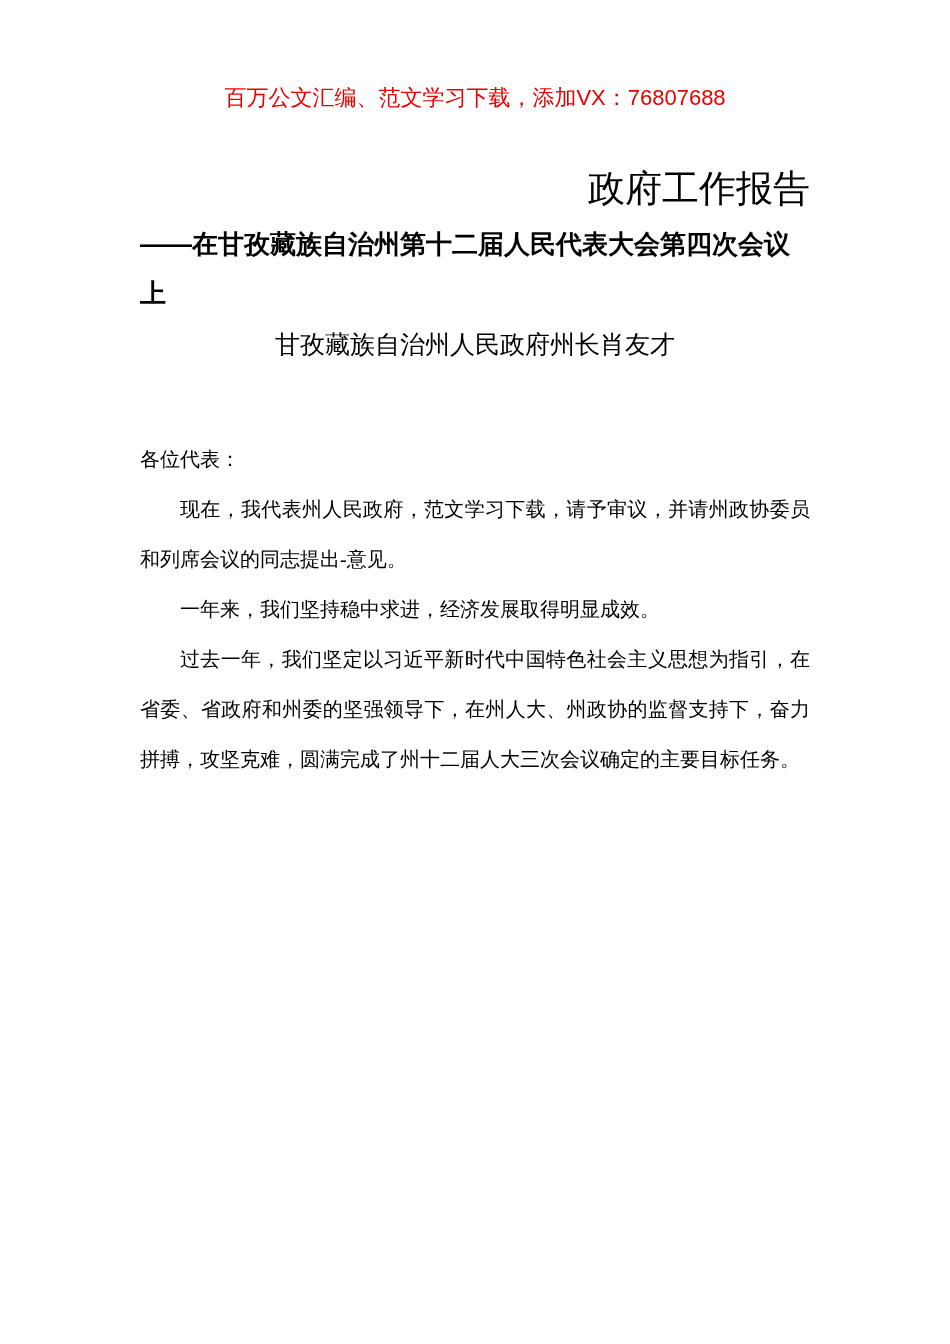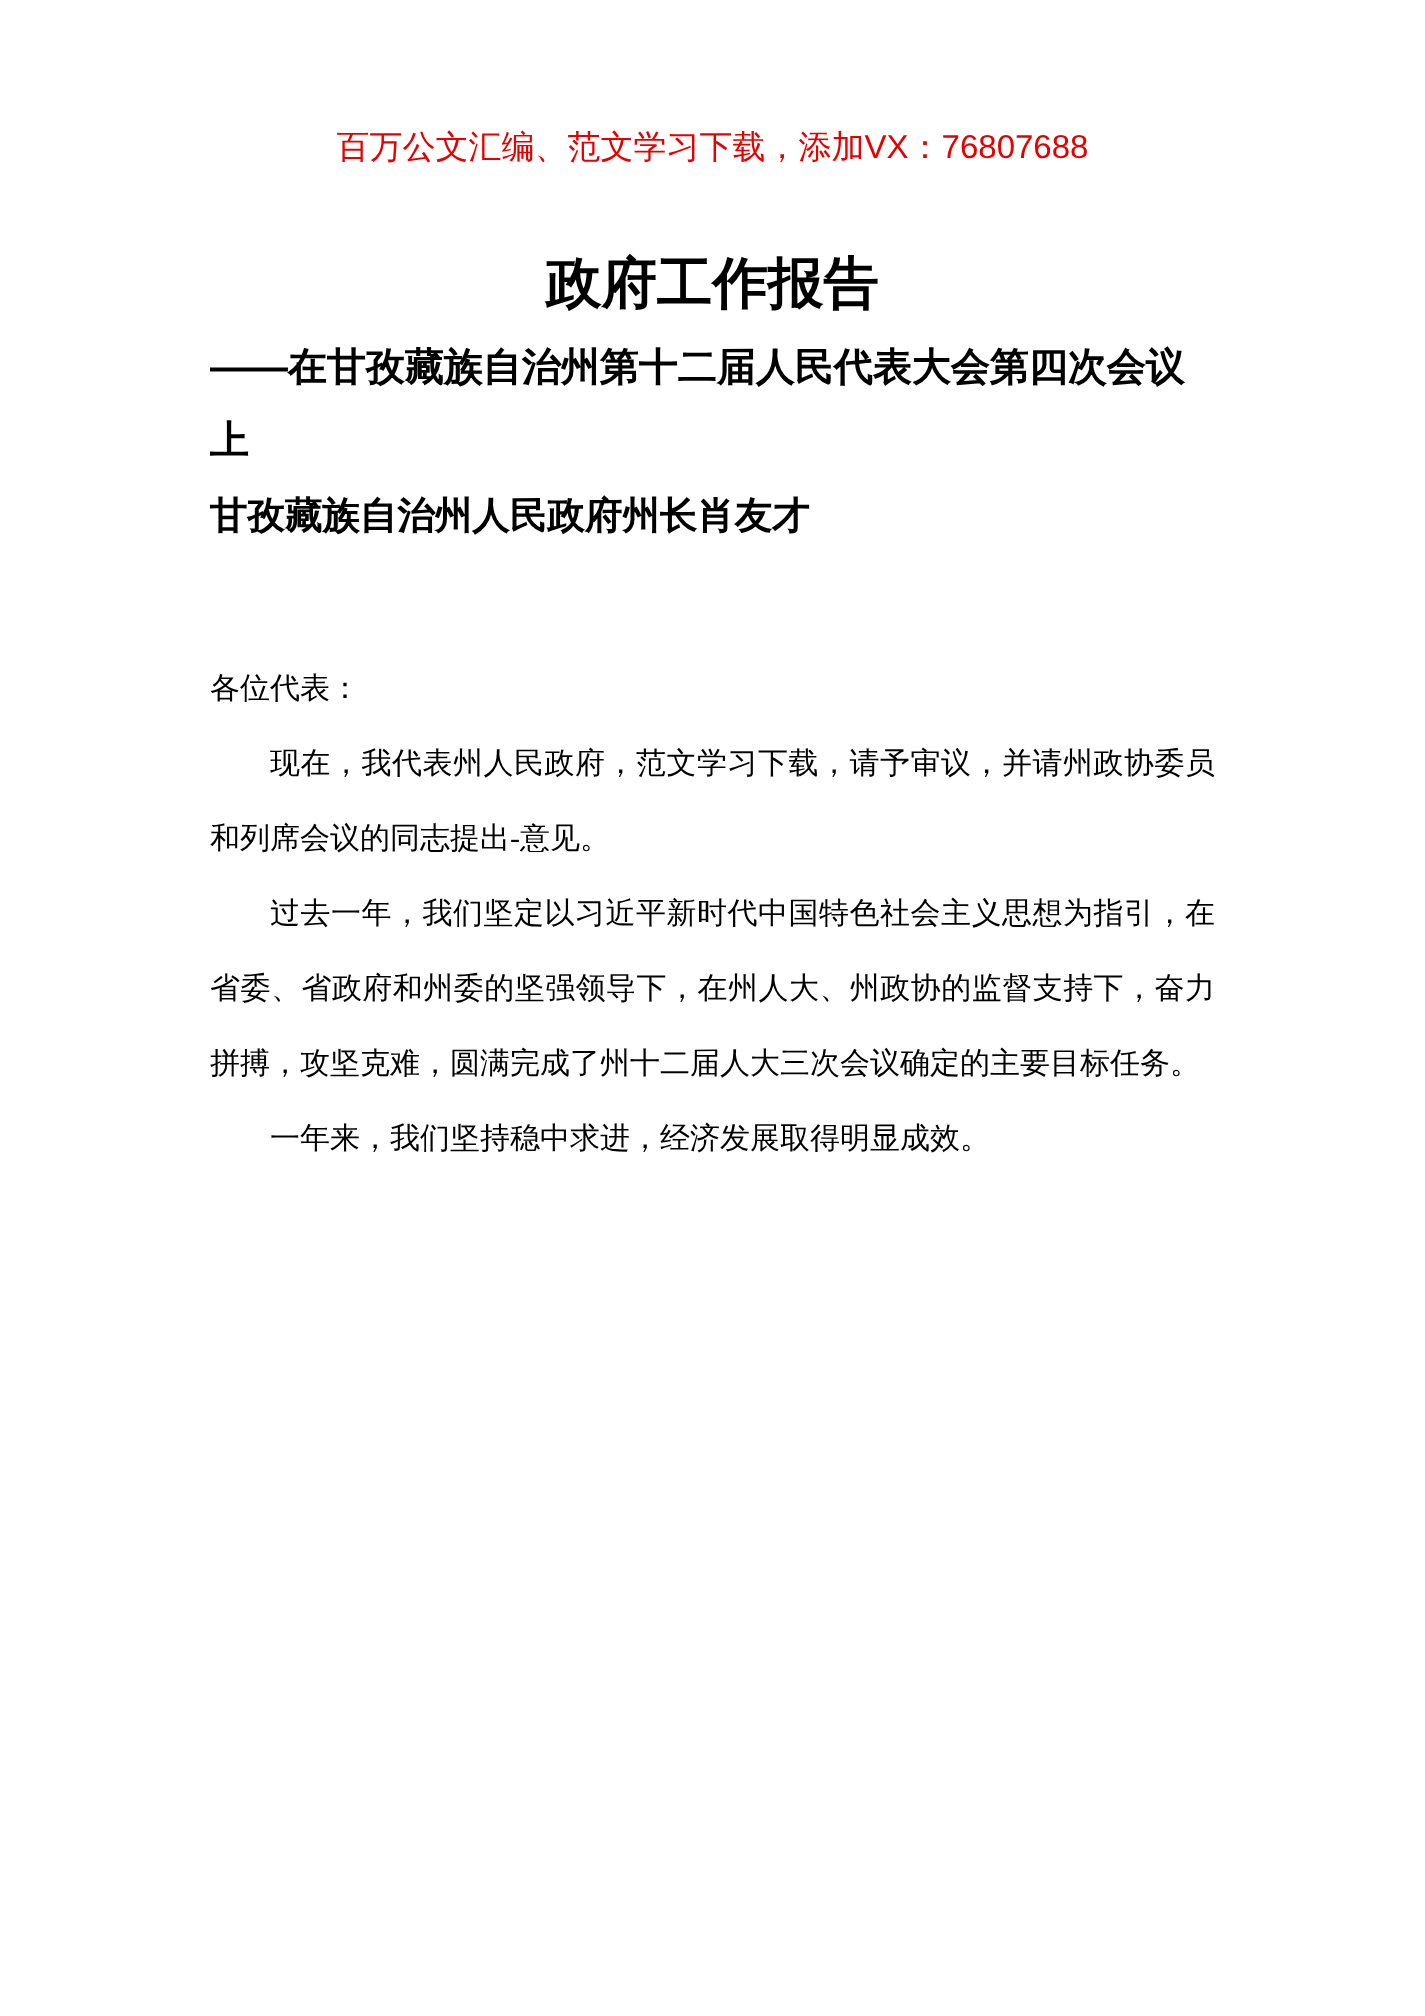--- a/index.html
+++ b/index.html
@@ -20,39 +20,39 @@
     font-size: 22px;
     line-height: 28px;
     color: #e60000;
     text-align: center;
     margin: 0 0 54px 0;
     font-weight: 400;
   }
   .doc-title {
     font-family: "Liberation Sans", "DejaVu Sans", sans-serif;
     font-size: 37px;
-    font-weight: 700;
-    text-align: center;
+    font-weight: 400;
+    text-align: right;
     line-height: 1.25;
     margin: 0 0 8px 0;
   }
   .doc-subtitle {
     font-family: "Liberation Sans", "DejaVu Sans", sans-serif;
     font-size: 26px;
     font-weight: 700;
     text-align: left;
     line-height: 49px;
     white-space: pre-line;
     margin: 0;
   }
   .doc-author {
     font-family: "Liberation Sans", "DejaVu Sans", sans-serif;
     font-size: 25px;
-    font-weight: 700;
-    text-align: left;
+    font-weight: 400;
+    text-align: center;
     line-height: 40px;
     margin: 6px 0 0 0;
   }
   .doc-body {
     margin-top: 70px;
     font-size: 20px;
     line-height: 50px;
     text-align: justify;
   }
   .doc-body p { margin: 0; }
@@ -68,17 +68,17 @@
   <h1 class="doc-title">政府工作报告</h1>
 
   <div class="doc-subtitle">——在甘孜藏族自治州第十二届人民代表大会第四次会议
 上</div>
 
   <div class="doc-author">甘孜藏族自治州人民政府州长肖友才</div>
 
   <div class="doc-body">
     <p>各位代表：</p>
     <p class="indent">现在，我代表州人民政府，范文学习下载，请予审议，并请州政协委员和列席会议的同志提出-意见。</p>
+    <p class="indent">一年来，我们坚持稳中求进，经济发展取得明显成效。</p>
     <p class="indent">过去一年，我们坚定以习近平新时代中国特色社会主义思想为指引，在省委、省政府和州委的坚强领导下，在州人大、州政协的监督支持下，奋力拼搏，攻坚克难，圆满完成了州十二届人大三次会议确定的主要目标任务。</p>
-    <p class="indent">一年来，我们坚持稳中求进，经济发展取得明显成效。</p>
   </div>
 
 </div>
 
 </body></html>

